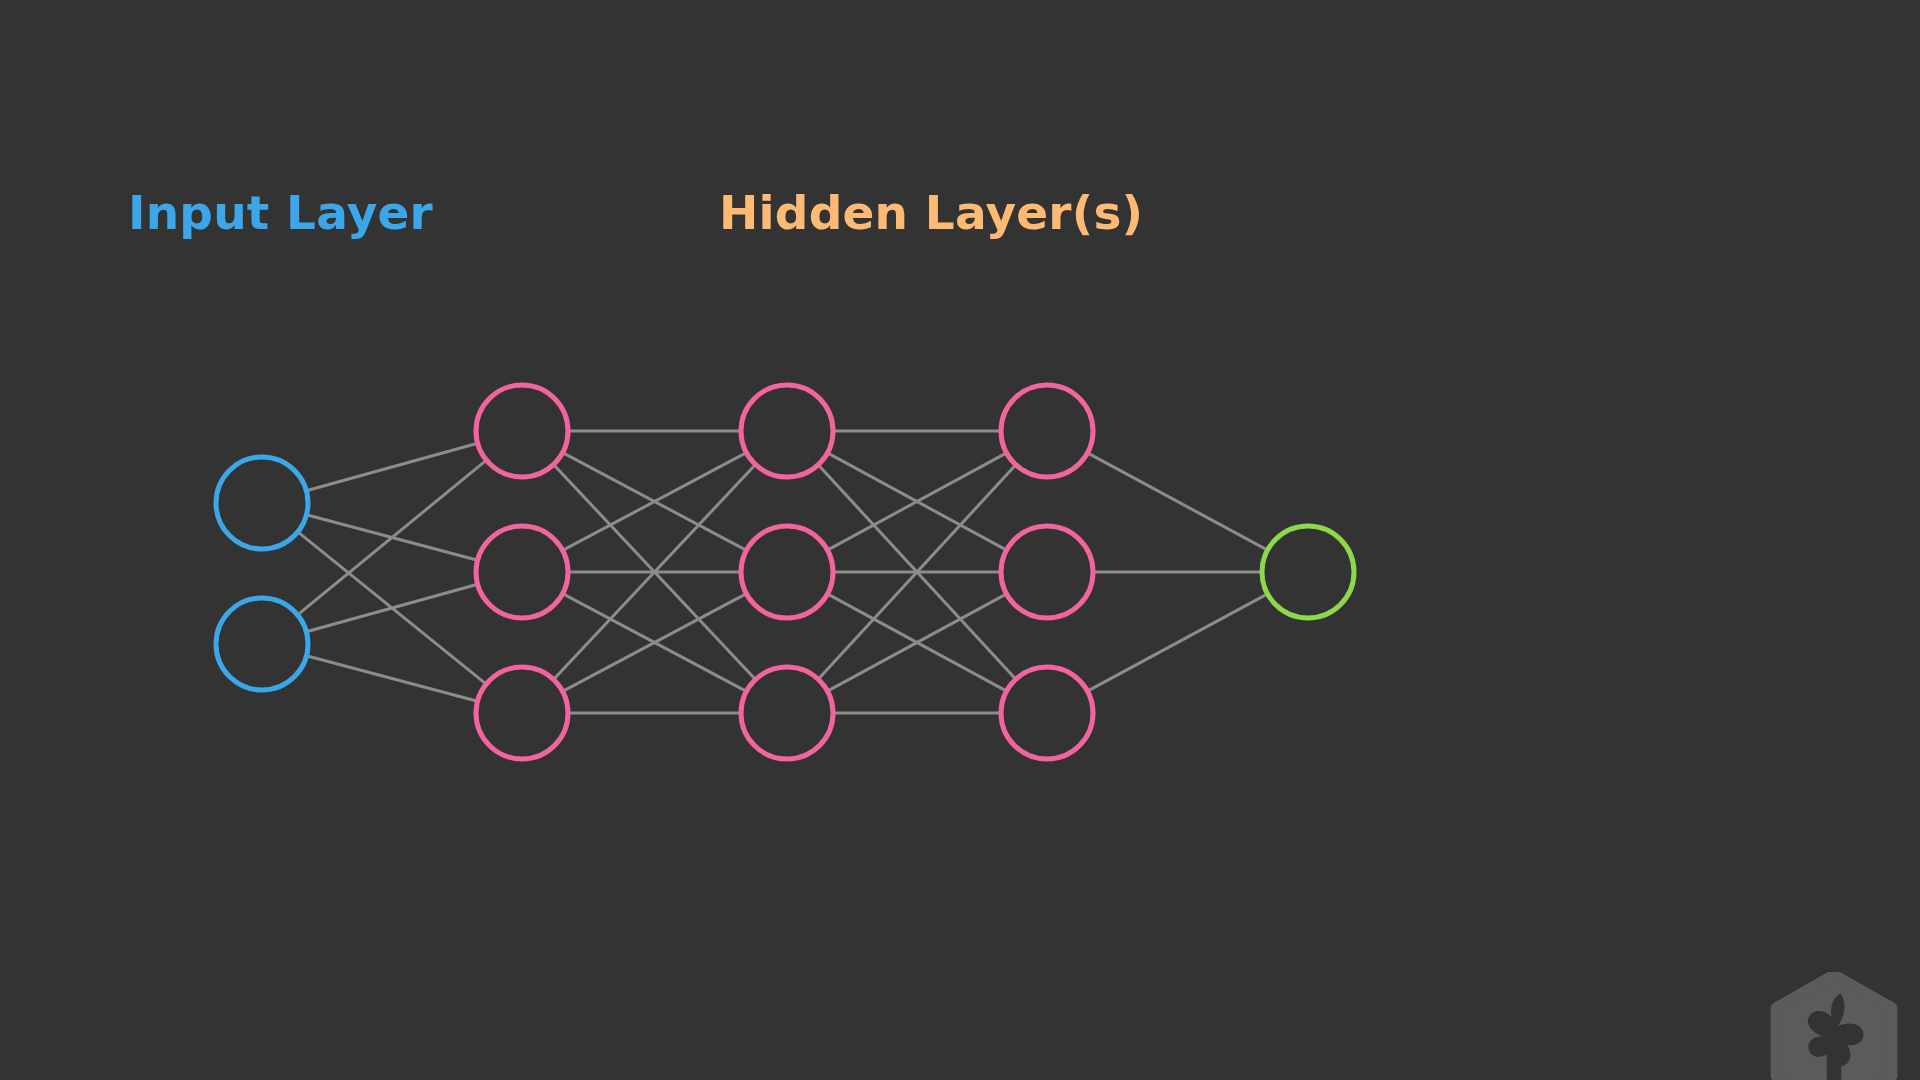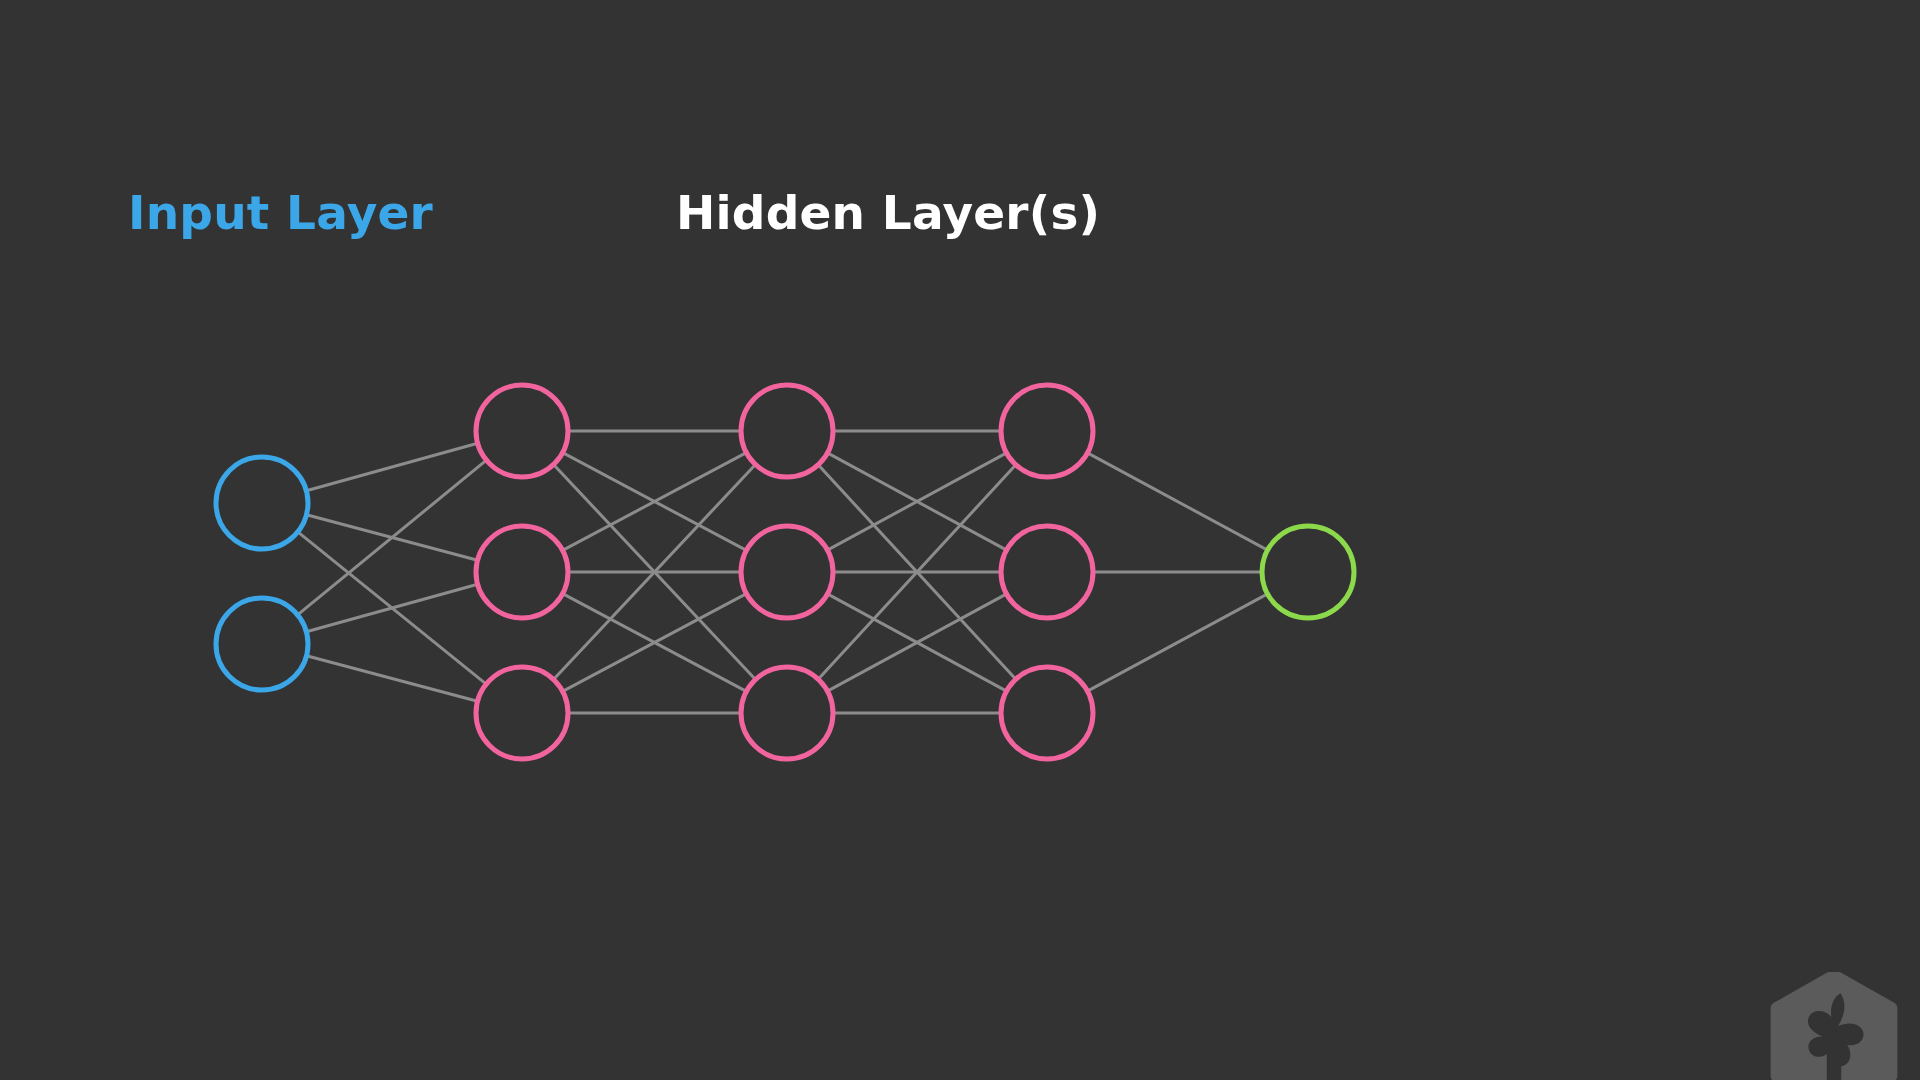--- a/index.html
+++ b/index.html
@@ -100,21 +100,21 @@
         <circle cx="787" cy="671" r="46" fill="none" stroke="#F2649E" stroke-width="5"></circle>
         <circle cx="1047" cy="389" r="46" fill="none" stroke="#F2649E" stroke-width="5"></circle>
         <circle cx="1047" cy="530" r="46" fill="none" stroke="#F2649E" stroke-width="5"></circle>
         <circle cx="1047" cy="671" r="46" fill="none" stroke="#F2649E" stroke-width="5"></circle>
         <circle cx="1308" cy="530" r="46" fill="none" stroke="#8CD94C" stroke-width="5"></circle>
       </g>
   </svg>
 
   <div class="layer-label" id="label-input" style="color: rgb(59, 167, 232); left: 128px; top: 147px;">Input Layer</div>
 
-  <div class="layer-label" id="label-hidden" style="color: #ffffff; left: 676px; top: 147px;">Hidden Layer(s)</div>
+  <div class="layer-label" id="label-hidden" style="color: #fdba74; left: 719px; top: 147px;">Hidden Layer(s)</div>
 
 
   <svg id="watermark" viewBox="0 0 100 106" xmlns="http://www.w3.org/2000/svg" style="left: 1768px; top: 930px; width: 132px; height: 140px;">
     <path id="wm-hex" d="M50 2 L94 27 L94 79 L50 104 L6 79 L6 27 Z" fill="#5B5B5B" stroke="#5B5B5B" stroke-width="8" stroke-linejoin="round"></path>
     <path id="wm-tree" d="M55 16 C60 24 58 33 53 41 C61 37 70 39 72 45 C74 52 67 57 60 55
              C64 61 63 69 57 71 C51 73 46 68 46 61
              C41 66 33 65 31 59 C29 53 35 48 42 49
              C34 46 28 40 31 34 C34 28 43 28 48 34
              C47 27 49 19 55 16 Z" fill="#333333"></path>
     <path id="wm-trunk" d="M50 50 L50 80" stroke="#333333" stroke-width="11" stroke-linecap="round" fill="none"></path>

